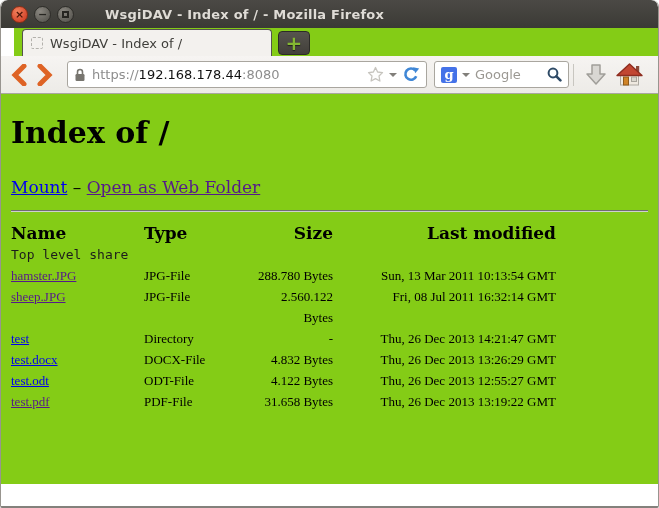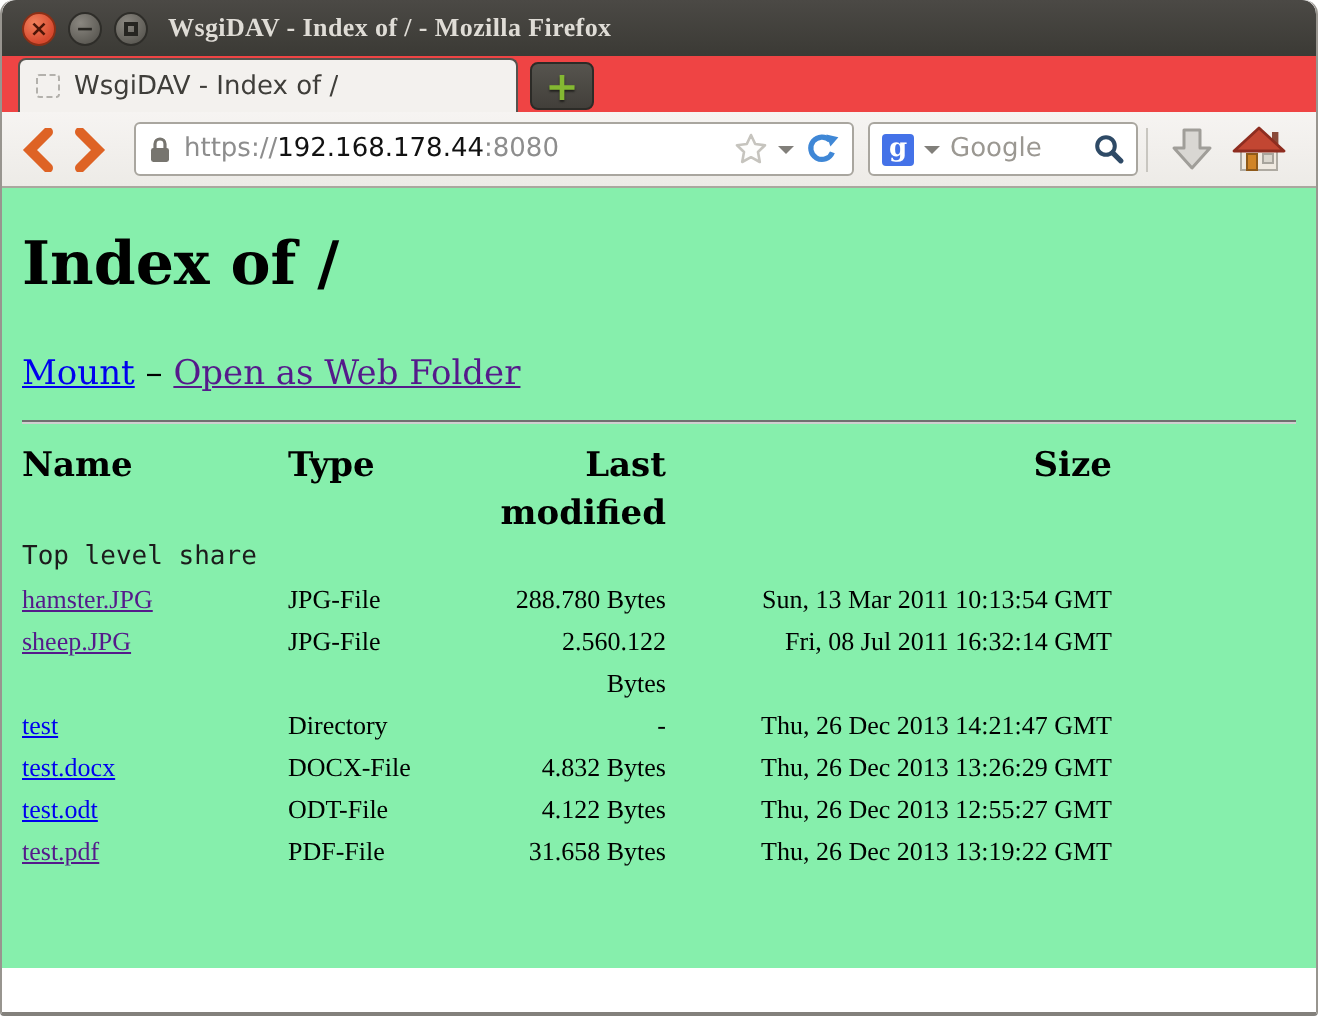--- a/index.html
+++ b/index.html
@@ -19,24 +19,24 @@
     border-radius:7px 7px 0 0;
   }
   .winbtn{ width:17px; height:17px; border-radius:50%; margin-right:6px;
     display:flex; align-items:center; justify-content:center;
     font:bold 11px/1 "DejaVu Sans",sans-serif; cursor:default; }
   .winbtn.close{ background:radial-gradient(circle at 35% 30%, #f2815c, var(--close-button,#d6492f) 70%);
     border:1px solid #8c2f16; color:#4d1507; }
   .winbtn.min,.winbtn.max{ background:radial-gradient(circle at 35% 30%, #8a8780, #5d5b55 75%);
     border:1px solid #2e2d29; color:#262521; }
   .max-glyph{ width:7px; height:7px; border:2px solid #262521; }
-  .titlebar-text{ color:#dfdcd6; font-weight:bold; font-size:13px; margin-left:4px; letter-spacing:.2px;font-family:Liberation Serif, serif; }
-
-  
-  .tabstrip{ height:28px; background:#ef4444; position:relative; }
+  .titlebar-text{ color:#dfdcd6; font-weight:bold; font-size:13px; margin-left:25px; letter-spacing:.2px; }
+
+  
+  .tabstrip{ height:28px; background:#84cc16; position:relative;margin-left:13px; }
   .tab{
     position:absolute; left:8px; top:1px; width:250px; height:27px;
     background:#f3f1ee; border:1px solid #55534e; border-bottom:none;
     border-radius:4px 4px 0 0; display:flex; align-items:center; padding:0 8px;
   }
   .favicon-placeholder{ width:12px; height:12px; border:1px dashed #b3b1ac; border-radius:2px; margin-right:7px; flex:0 0 auto; }
   .tab-title{ font-size:13px; color:#3f3e3a; white-space:nowrap; overflow:hidden; }
   .newtab{
     position:absolute; left:264px; top:3px; width:32px; height:24px;
     background:linear-gradient(#56544e,#423f3a); border:1px solid #2c2b27; border-radius:4px;
@@ -64,21 +64,21 @@
   .searchbar{
     display:flex; align-items:center; width:135px; height:27px; margin-left:7px;
     background:#fff; border:1px solid #a9a69f; border-radius:3px; padding:0 6px; gap:5px;
   }
   .gfavicon{ width:16px; height:16px; border-radius:2px; background:var(--google-blue,#4472e8);
     color:#fff; font:bold 13px/16px "DejaVu Serif",serif; text-align:center; flex:0 0 auto; cursor:pointer; }
   .search-text{ font-size:13px; color:#9b9892; flex:1 1 auto; overflow:hidden; white-space:nowrap; }
   .toolbar-sep{ width:1px; height:22px; background:#c8c6c0; margin:0 6px 0 4px; }
 
   
-  .content{ background:#86efac; height:390px; padding:0 10px; overflow:hidden;
+  .content{ background:#84cc16; height:390px; padding:0 10px; overflow:hidden;
     font-family:"DejaVu Serif","Liberation Serif",serif; }
   h1.page-title{ font-family:"DejaVu Serif",serif; font-size:30px; line-height:34px; margin-top:22px; color:#000; }
   .quicklinks{ margin-top:27px; font-size:17px; color:#000; }
   a.link{ color:var(--link-blue,#0000ee); text-decoration:underline; cursor:pointer; }
   a.link.visited{ color:var(--link-visited,#551a8b); }
   hr.rule{ border:none; border-top:1px solid #6f6f6f; border-bottom:1px solid #cfcfcf; margin-top:13px; }
   .listing{ margin-top:9px; }
   .t-head,.t-row,.t-caption{ display:grid; grid-template-columns:133px 105px 84px 223px; }
   .t-head{ font-weight:bold; font-size:17px; line-height:24px; font-family:"DejaVu Serif",serif; }
   .t-caption{ font-family:"DejaVu Sans Mono","Liberation Mono",monospace; font-size:13px; line-height:20px; color:#1c1c1c; }
@@ -179,22 +179,22 @@
     <h1 class="page-title">Index of /</h1>
 
     <p class="quicklinks"><a class="link">Mount</a><span> – </span><a class="link visited">Open as Web Folder</a></p>
 
     <hr class="rule">
 
     <div class="listing">
       <div class="t-head">
         <span>Name</span>
         <span>Type</span>
+        <span class="col-right">Size</span>
         <span class="col-right">Last modified</span>
-        <span class="col-right">Size</span>
       </div>
       <div class="t-caption">
         <span>Top level share</span>
       </div>
       <div id="rows">
   <div class="t-row">
     <a class="link c-name visited">hamster.JPG</a>
     <span class="c-type">JPG-File</span>
     <span class="c-size col-right">288.780 Bytes</span>
     <span class="c-mod col-right">Sun, 13 Mar 2011 10:13:54 GMT</span>

